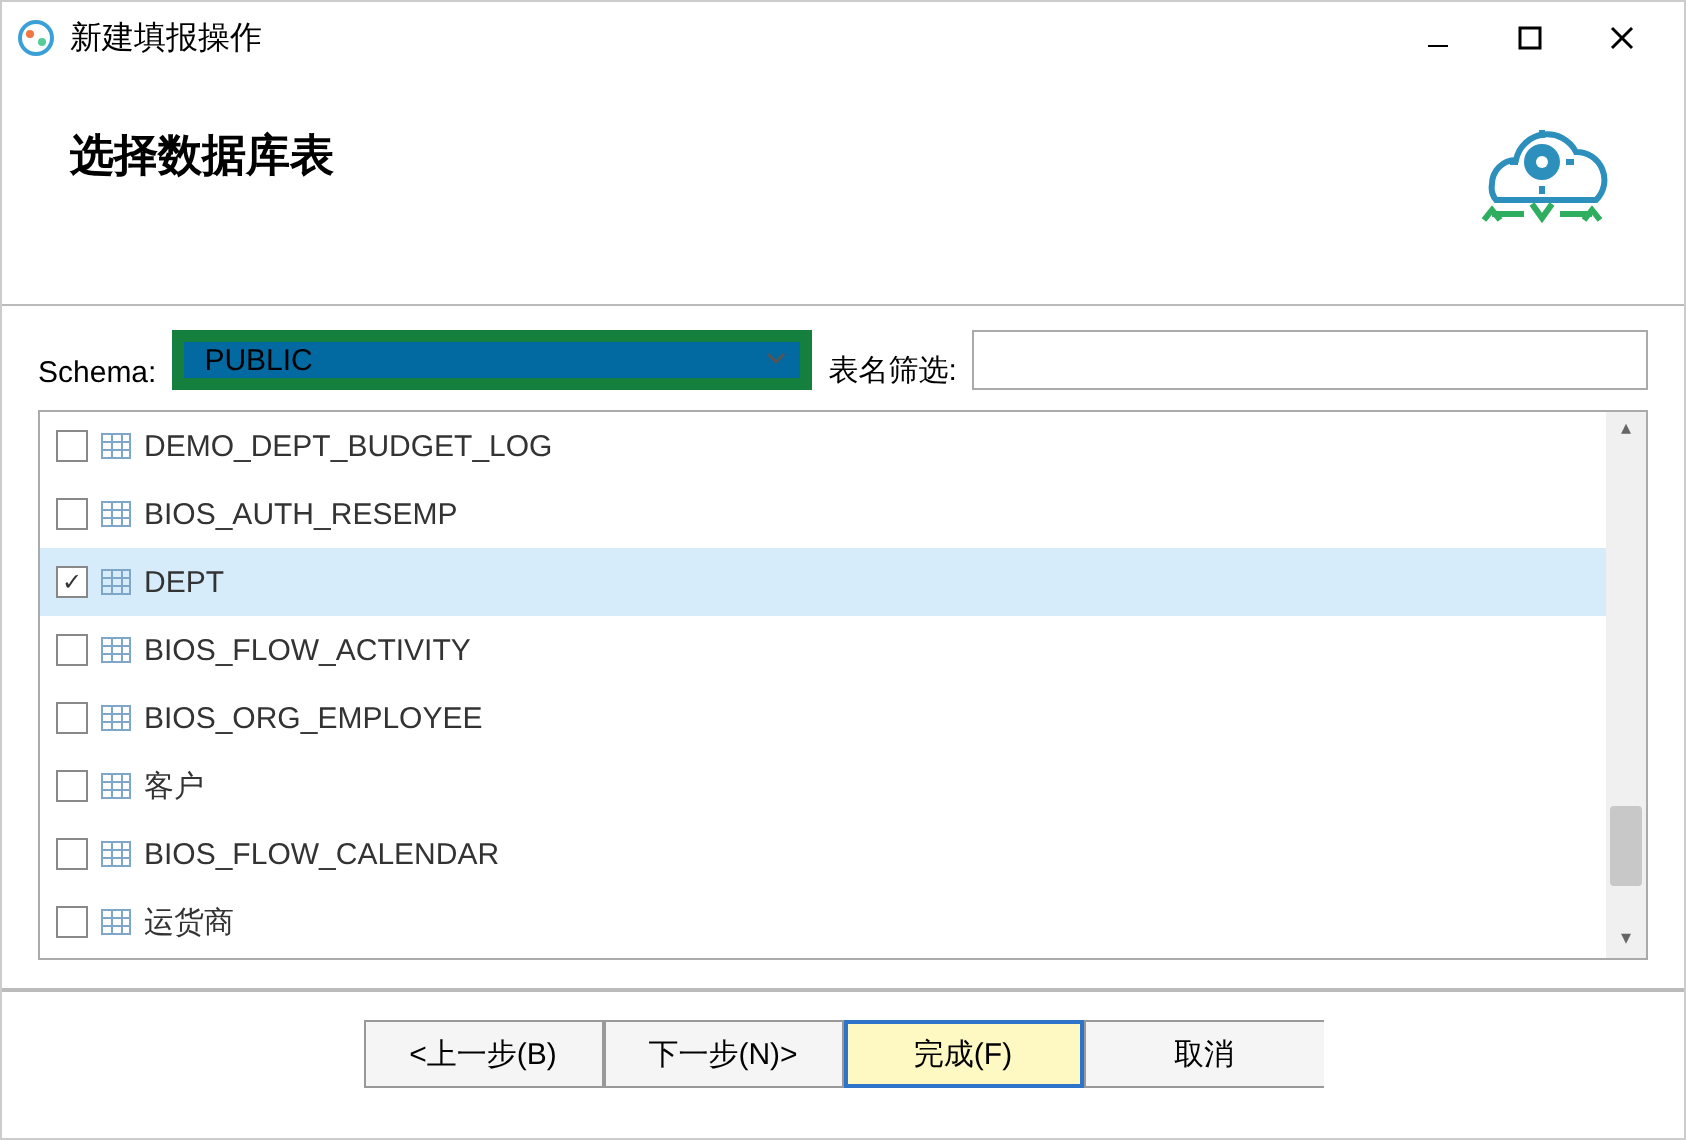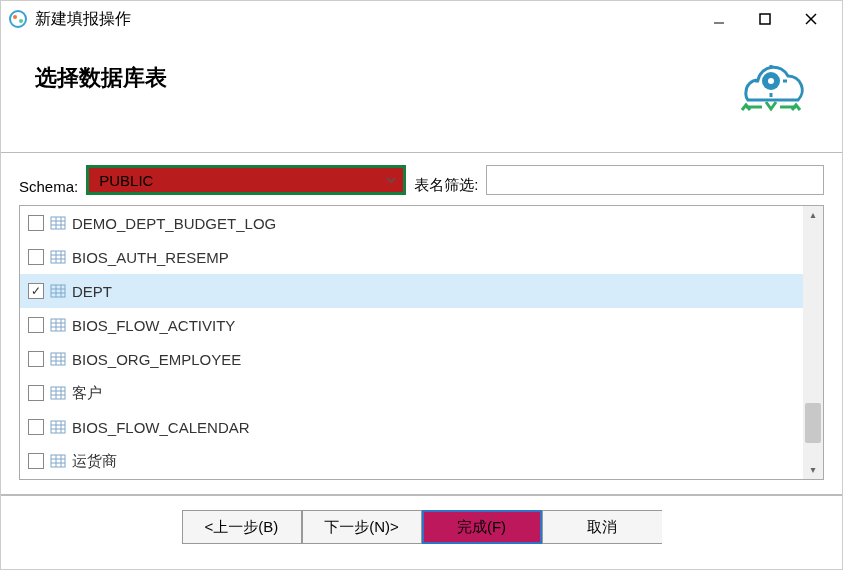--- a/index.html
+++ b/index.html
@@ -49,27 +49,27 @@
   .schema-row {
     display:flex;
     align-items:flex-end;
     padding: 12px 18px 10px 18px;
     gap:8px;
   }
   .schema-row label { font-size:15px; }
   .schema-select {
     flex:0 0 320px;
     height:30px;
-    border:3px solid #15803d;
+    border:6px solid #15803d;
     display:flex;
     align-items:center;
     justify-content:space-between;
     padding:0 6px 0 10px;
     font-size:15px;
-    background:#b91c1c;
+    background:#0369a1;
   }
   .filter-input {
     flex:1;
     height:30px;
     border:1px solid #aaa;
     padding:0 6px;
     font-size:15px;
   }
   .list-wrap {
     margin: 0 18px 14px 18px;
@@ -135,21 +135,21 @@
     min-width:120px;
     height:34px;
     border:1px solid #999;
     background:#f5f5f5;
     font-size:15px;
     font-family:inherit;
     display:flex;align-items:center;justify-content:center;
   }
   .footer .btn.primary {
     border:2px solid #2e75c9;
-    background:#be185d;
+    background:#fef9c3;
   }
   .footer .btn:last-child { border-right:none; }
 </style>
 </head>
 <body>
 
 <div class="titlebar">
   <span class="app-icon">
     <svg width="18" height="18" viewBox="0 0 18 18">
       <circle cx="9" cy="9" r="8" fill="none" stroke="#3aa0d8" stroke-width="2"></circle>

